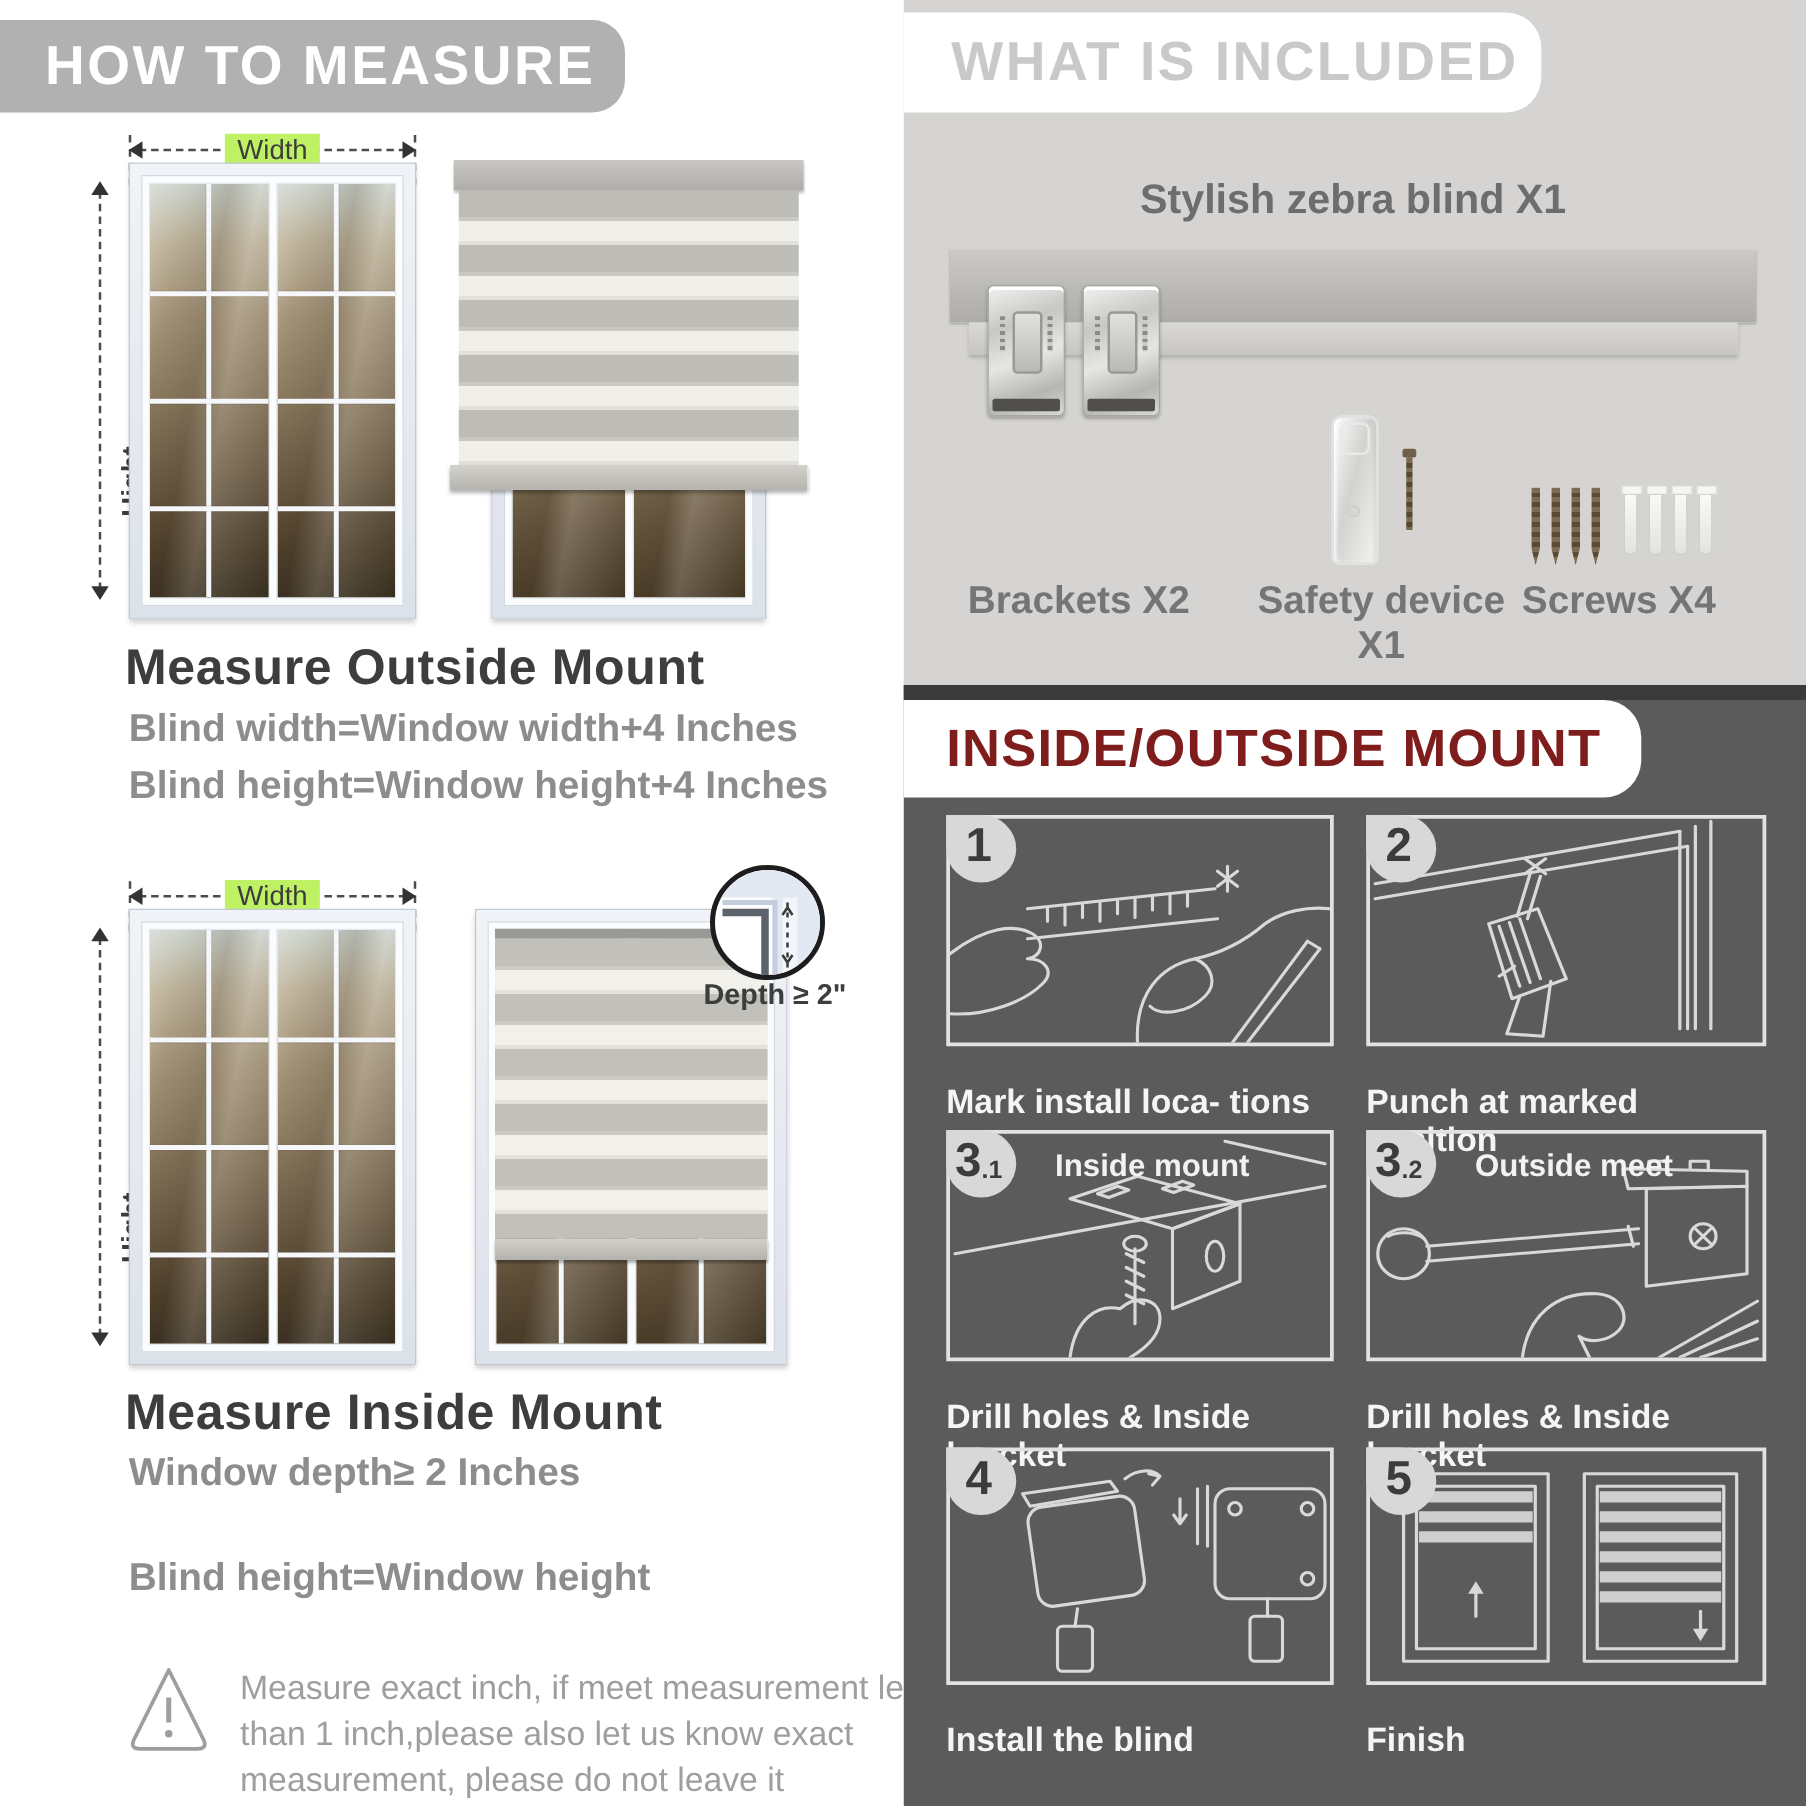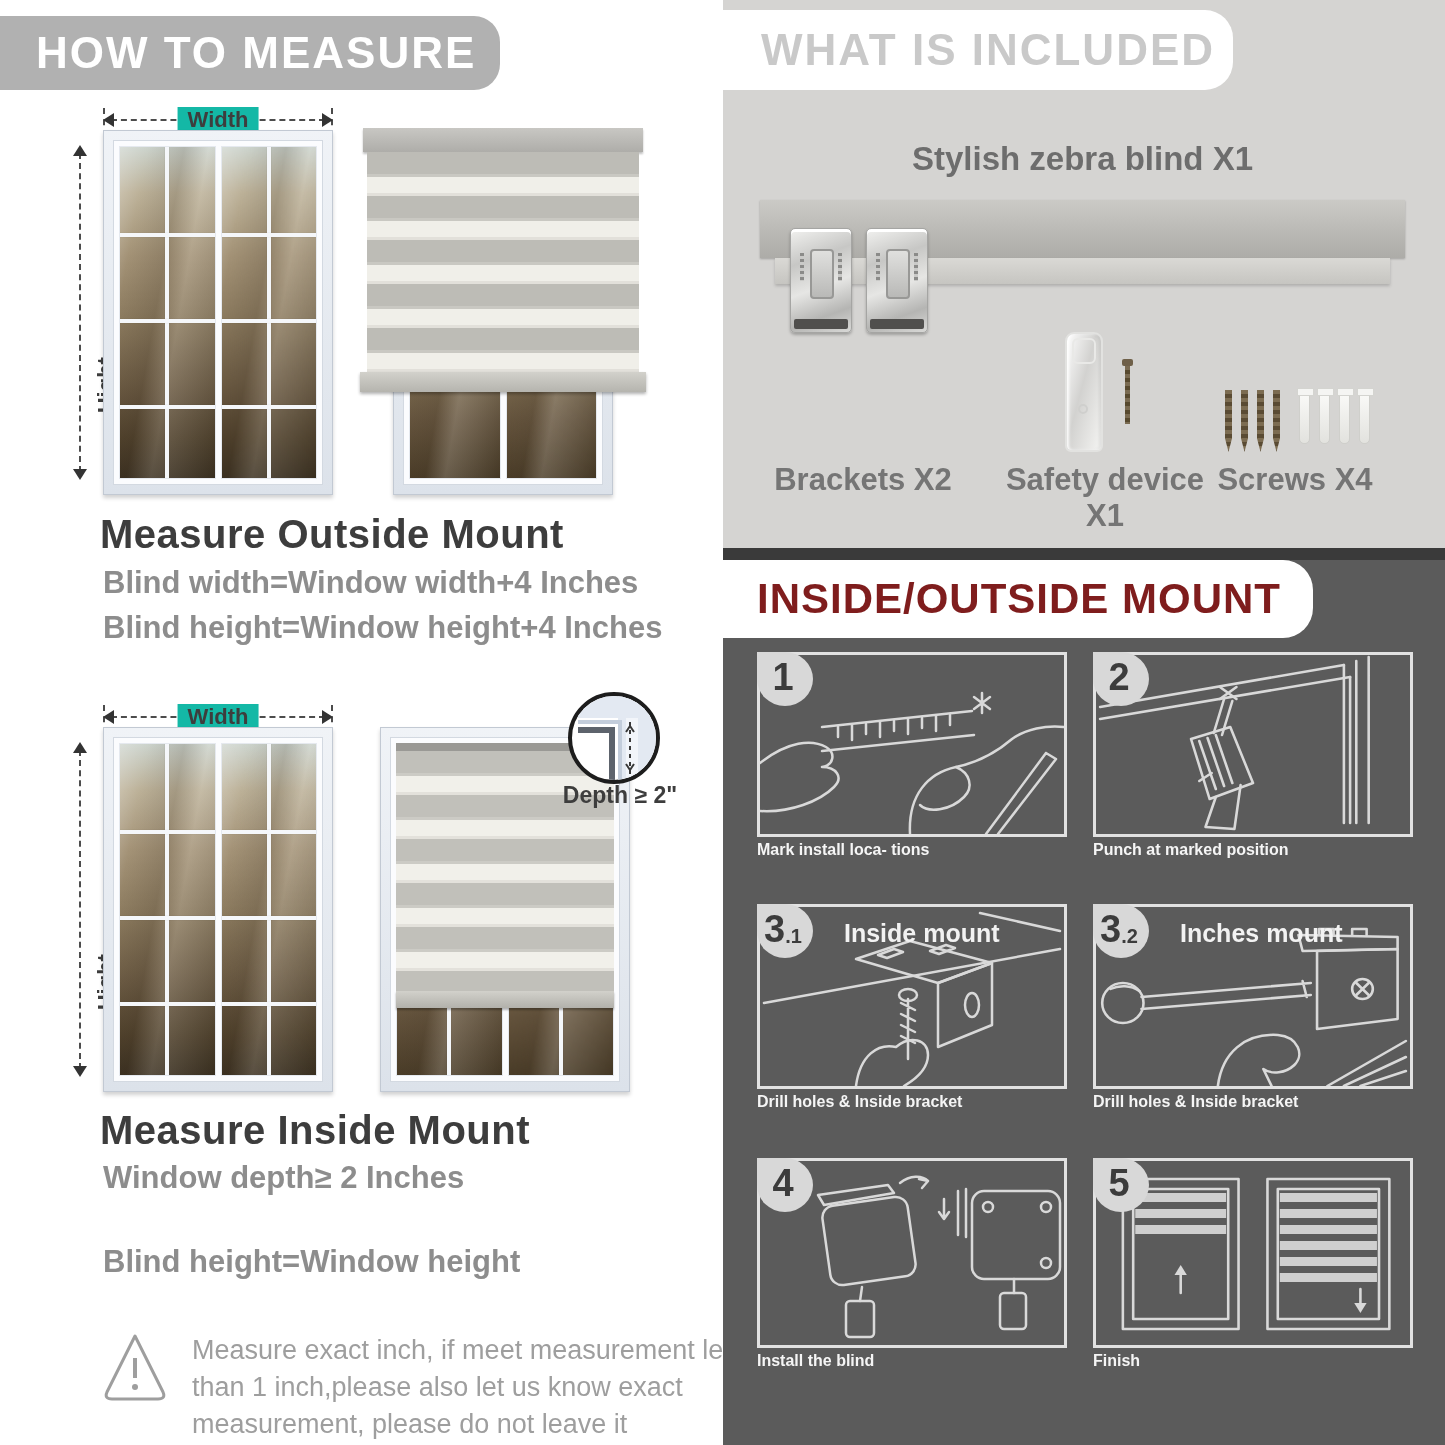--- a/index.html
+++ b/index.html
@@ -28,21 +28,21 @@
 
   
   .dim-w { position:absolute; height:16px; }
   .dim-w .line { position:absolute; left:8px; right:8px; top:7px; border-top:2px dashed #4c4c4c; }
   .dim-w .ah { position:absolute; top:1px; width:0; height:0; border-top:7px solid transparent; border-bottom:7px solid transparent; }
   .dim-w .ah.l { left:0; border-right:11px solid #333; }
   .dim-w .ah.r { right:0; border-left:11px solid #333; }
   .dim-w .tick { position:absolute; top:-4px; height:40px; border-left:2px dashed #4c4c4c; }
   .dim-w .tick.t1 { left:0; } .dim-w .tick.t2 { right:0; }
   .dim-w .lbl { position:absolute; left:50%; top:50%; transform:translate(-50%,-50%);
-    background:#14b8a6; padding:0 10px; font-size:22px; font-weight:bold; color:#3d3d3d; }
+    background:#bef264; padding:0 10px; font-size:22px; font-weight:normal; color:#3d3d3d; }
   .dim-v { position:absolute; width:16px; }
   .dim-v .line { position:absolute; top:8px; bottom:8px; left:7px; border-left:2px dashed #4c4c4c; }
   .dim-v .av { position:absolute; left:1px; width:0; height:0; border-left:7px solid transparent; border-right:7px solid transparent; }
   .dim-v .av.t { top:0; border-bottom:11px solid #333; }
   .dim-v .av.b { bottom:0; border-top:11px solid #333; }
   .dim-v .lbl { position:absolute; top:50%; left:50%; transform:translate(-50%,-50%);
     writing-mode:vertical-rl; text-orientation:mixed; rotate:180deg;
     background:#fff; padding:8px 0; font-size:22px; font-weight:bold; color:#3d3d3d; }
 
   
@@ -117,21 +117,21 @@
     border-radius:0 30px 30px 0; display:flex; align-items:center; }
   .mount-header span { color:#7f1d1d; font-weight:bold; font-size:42px; letter-spacing:1px; padding-left:34px; }
 
   .step { position:absolute; }
   .step-frame { position:relative; border:3px solid #e2e2e2; background:transparent; }
   .badge { position:absolute; left:-3px; top:-3px; min-width:56px; height:54px; background:#d8d8d8;
     border-radius:0 55% 55% 55%; display:flex; align-items:center; justify-content:center; padding:0 10px 4px 6px; z-index:2; }
   .badge .b-main { font-size:38px; font-weight:bold; color:#3c3c3c; line-height:1; }
   .badge .b-sub { font-size:20px; font-weight:bold; color:#3c3c3c; align-self:flex-end; padding-bottom:6px; }
   .inner-lbl { position:absolute; left:84px; top:12px; font-size:25px; font-weight:bold; color:#f2f2f2; z-index:2; }
-  .step-cap { margin-top:4px; font-size:16px; font-weight:bold; color:#f5f5f5; }
+  .step-cap { margin-top:29px; font-size:27px; font-weight:bold; color:#f5f5f5; }
   .step svg { display:block; width:100%; height:100%; }
 </style>
 </head>
 <body>
 
 <div class="canvas">
 
   <div class="howto-header">
     <span>HOW TO MEASURE</span>
   </div>
@@ -372,21 +372,21 @@
       </div>
       <div class="step-cap">Drill holes &amp;  Inside bracket</div>
     </div>
 
     <div class="step" style="left:370px; top:344px; width:320px;">
       <div class="step-frame" style="height:185px;">
         <div class="badge">
           <span class="b-main">3</span>
           <span class="b-sub">.2</span>
         </div>
-        <div class="inner-lbl">Inches mount</div>
+        <div class="inner-lbl">Outside meet</div>
         <svg viewBox="0 0 304 179" preserveAspectRatio="none" fill="none" stroke="#d9d9d9" stroke-width="2.5" stroke-linecap="round" stroke-linejoin="round">
           <circle cx="26" cy="96" r="20"></circle>
           <path d="M14 82 C22 78 34 78 42 84"></path>
           <path d="M44 90 L208 76 M44 102 L208 88 M200 74 l4 16"></path>
           <path d="M196 28 L292 30 L292 42 L200 44 Z"></path>
           <path d="M216 28 l0 -6 l14 0 l0 6 M248 28 l0 -6 l14 0 l0 6"></path>
           <path d="M214 44 L292 42 L292 112 L214 122 Z"></path>
           <circle cx="258" cy="82" r="10"></circle>
           <path d="M252 76 l12 12 M264 76 l-12 12"></path>
           <path d="M118 179 C122 146 144 126 176 128 C196 130 202 148 192 158 C184 166 170 168 162 162 L170 179"></path>

